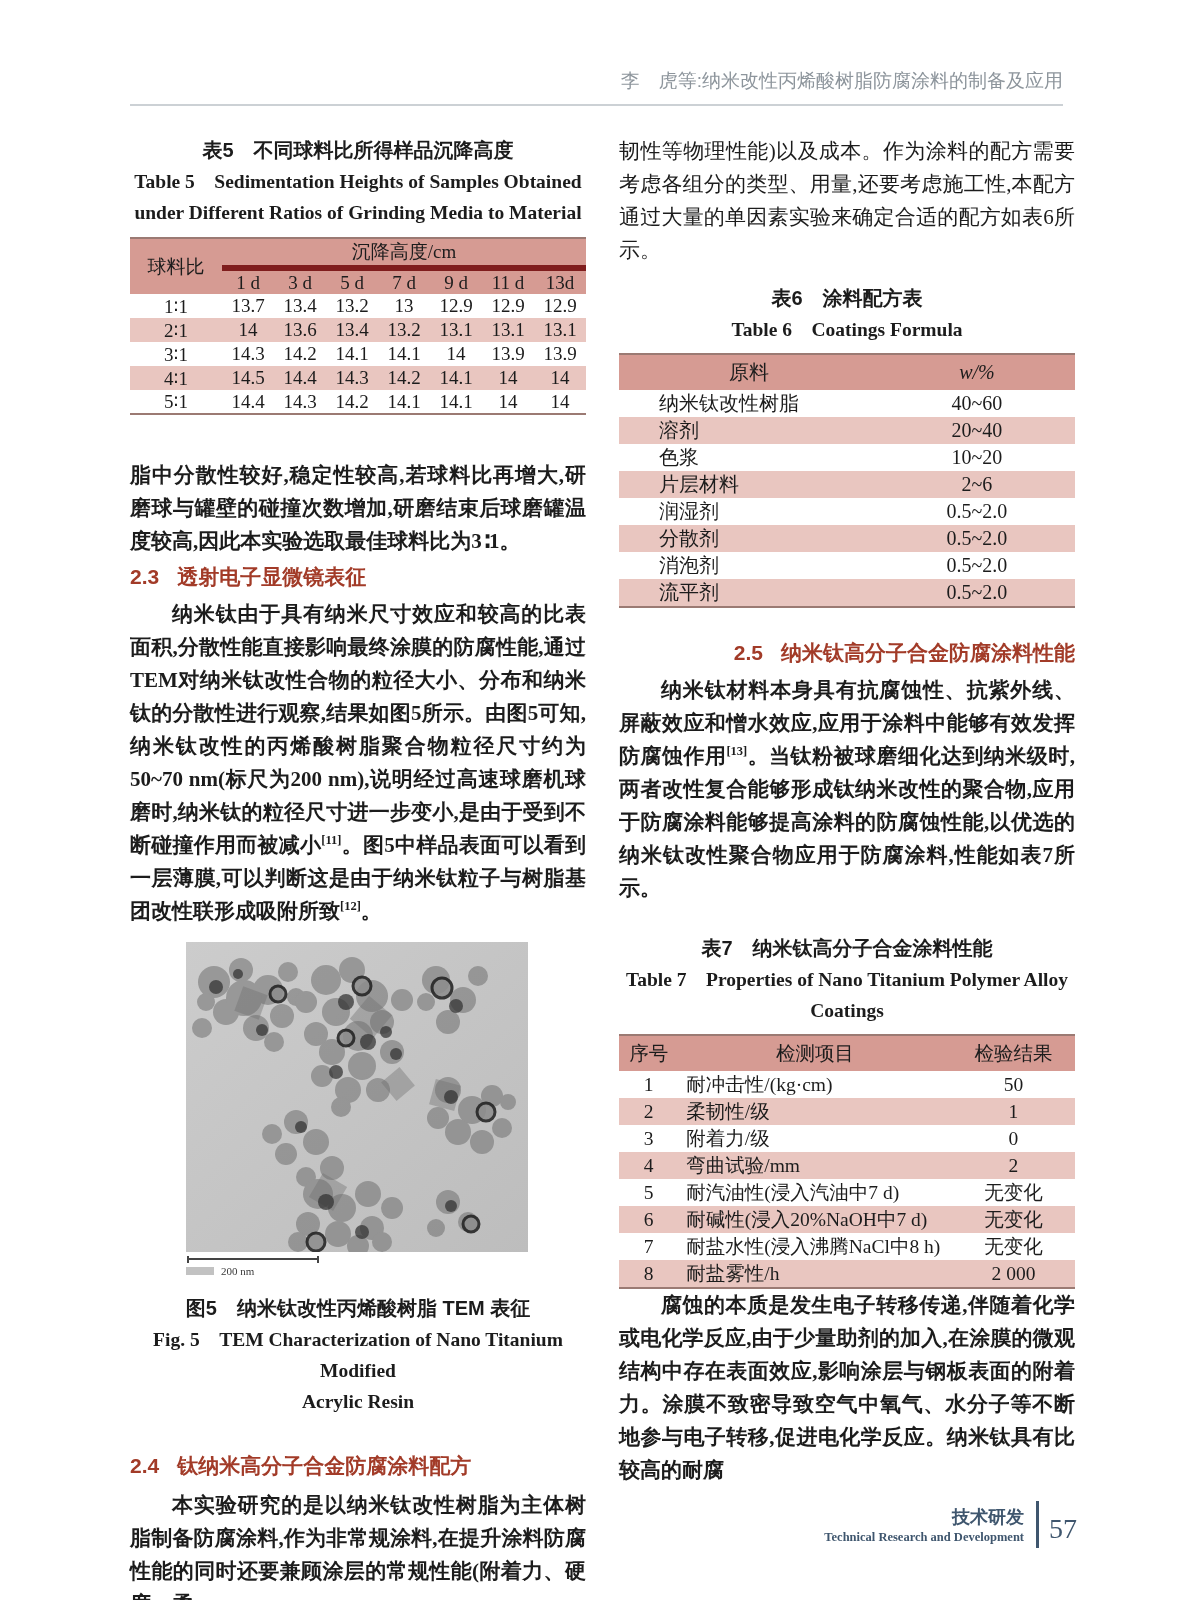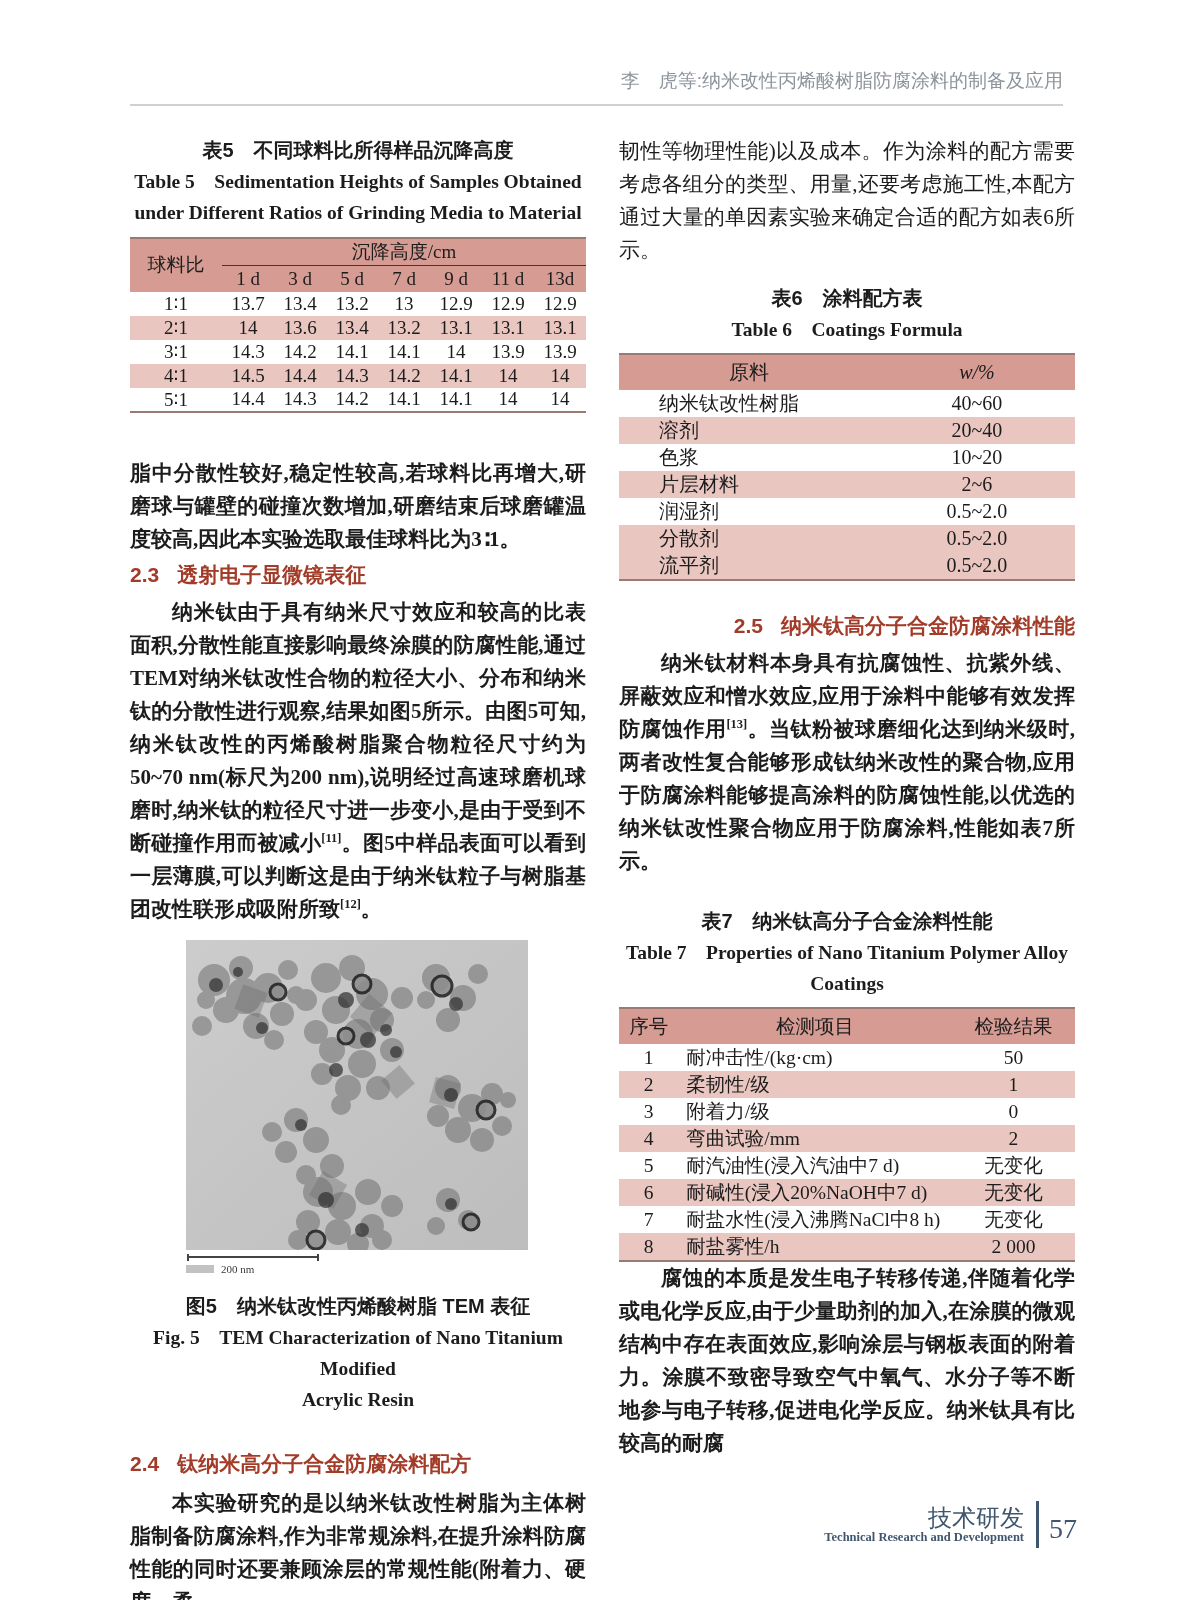--- a/index.html
+++ b/index.html
@@ -49,21 +49,21 @@
     font-size:19.5px;
   }
   .datatable th { font-weight:normal; background:#d69b93; }
   .datatable td, .datatable th { text-align:center; }
   tr.pink { background:#e9c6c0; }
 
   
   .t5 { margin-top:9px; font-size:19px; }
   .t5 th { height:26px; }
   .t5 td { height:24px;margin-top:39px; }
-  .t5 .grp { border-bottom:1px solid #7f1d1d; }
+  .t5 .grp { border-bottom:6px solid #7f1d1d; }
   .t5 .rc { width:92px; }
 
   
   .t6 { margin-top:8px; font-size:20px; }
   .t6 th { height:36px; }
   .t6 td { height:27px; }
   .t6 .name { text-align:left; padding-left:40px; width:57%; }
   .t6 .vhead { font-style:italic; }
 
   
@@ -87,21 +87,21 @@
     font-size:11px; color:#3a3a3a; display:flex; align-items:center; gap:7px;
     margin-top:1px; font-family:"Liberation Serif", serif;
   }
   .smudge { width:28px; height:8px; background:#8f8f8f; opacity:.55; display:inline-block; }
 
   .page-footer {
     position:absolute; right:110px; bottom:52px;
     display:flex; align-items:center; color:#3f566e;
   }
   .f-text { text-align:right; }
-  .f-cn { font-family:"Liberation Sans", sans-serif; font-weight:normal; font-size:24px; line-height:25px; }
+  .f-cn { font-family:"Liberation Sans", sans-serif; font-weight:bold; font-size:18px; line-height:25px; }
   .f-en { font-family:"Liberation Serif", serif; font-weight:bold; font-size:12.5px; line-height:15px; }
   .f-bar { width:3px; height:47px; background:#3f566e; margin:0 10px 0 12px; }
   .f-num { font-size:28px; font-family:"Liberation Serif", serif; padding-top:8px; }
 </style>
 </head>
 <body>
 
 <div class="running-header">
   <span>李　虎等:纳米改性丙烯酸树脂防腐涂料的制备及应用</span>
 </div>
@@ -358,20 +358,24 @@
           <td>2~6</td>
         </tr>
         <tr>
           <td class="name">润湿剂</td>
           <td>0.5~2.0</td>
         </tr>
         <tr class="pink">
           <td class="name">分散剂</td>
           <td>0.5~2.0</td>
         </tr>
+        <tr>
+          <td class="name">消泡剂</td>
+          <td>0.5~2.0</td>
+        </tr>
         <tr class="pink">
           <td class="name">流平剂</td>
           <td>0.5~2.0</td>
         </tr>
       </tbody>
     </table>
 
     <h3 class="sec mt30 mb6">
       <span class="num">2.5</span><span>纳米钛高分子合金防腐涂料性能</span>
     </h3>

